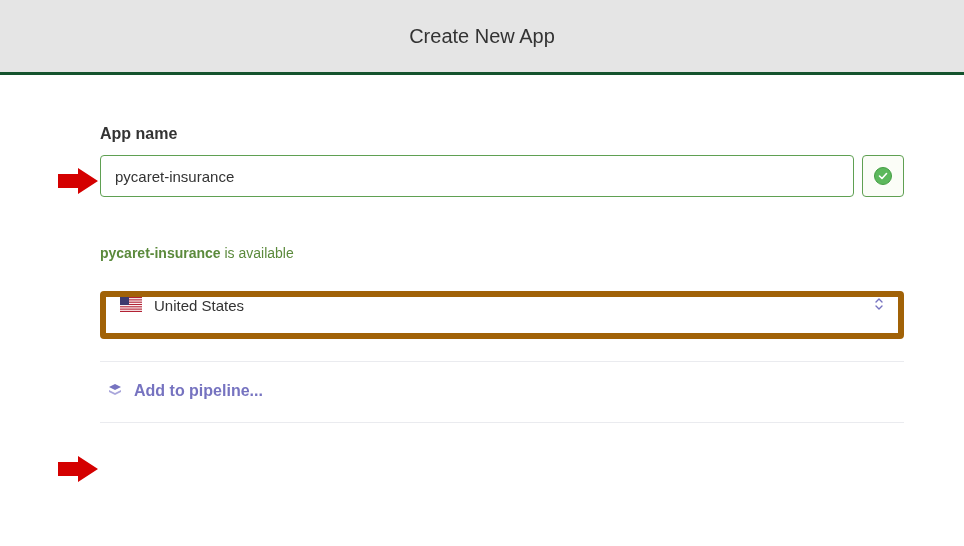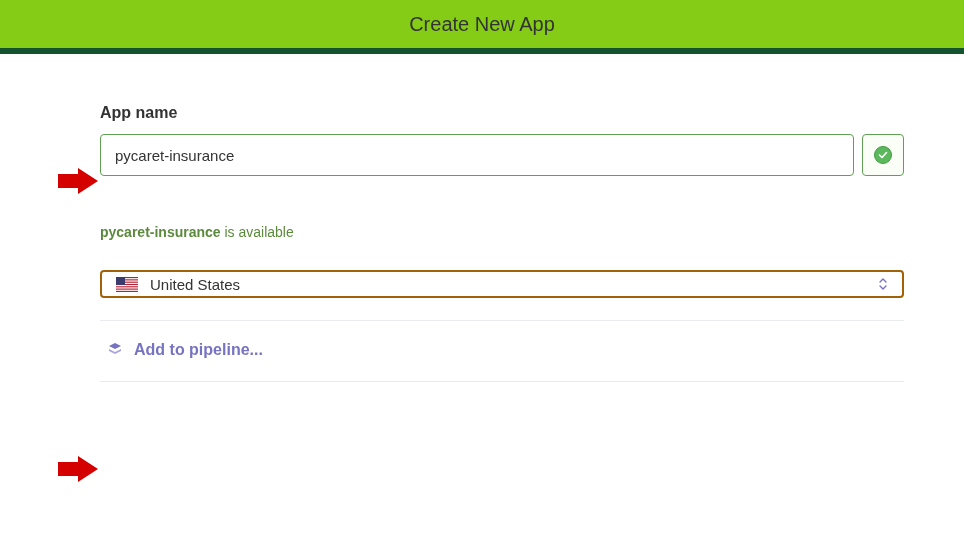--- a/index.html
+++ b/index.html
@@ -4,23 +4,23 @@
   <style>
     * { margin: 0; padding: 0; box-sizing: border-box; }
     body {
       font-family: -apple-system, BlinkMacSystemFont, "Segoe UI", Helvetica, Arial, sans-serif;
       background: #ffffff;
       width: 964px;
       height: 546px;
       overflow: hidden;
     }
     .header {
-      background: #84cc16;
-      border-bottom: 6px solid #14532d;
-      height: 54px;
+      background: #e5e5e5;
+      border-bottom: 3px solid #14532d;
+      height: 75px;
       display: flex;
       align-items: center;
       justify-content: center;
     }
     .header-title {
       color: #333333;
       font-size: 20px;
       font-weight: 400;
     }
     .container {
@@ -75,25 +75,24 @@
     }
     .check-circle svg { width: 10px; height: 10px; }
     .availability {
       font-size: 14px;
       color: #5b8a3c;
       margin-bottom: 30px;
       margin-top: 48px;
     }
     .availability .app-name-em { font-weight: 600; }
     .select-box {
-      height: 28px;
-      border: 2px solid #a16207;
-      border-radius: 4px;
-      display: flex;
-      align-items: center;
+      height: 48px;
+      border: 6px solid #a16207;
+      border-radius: 4px;
+      display: flex;
       padding: 0 14px;
       cursor: pointer;
       position: relative;
       background: #fff;
       margin-bottom: 22px;
     }
     .flag {
       width: 22px;
       height: 15px;
       margin-right: 12px;

